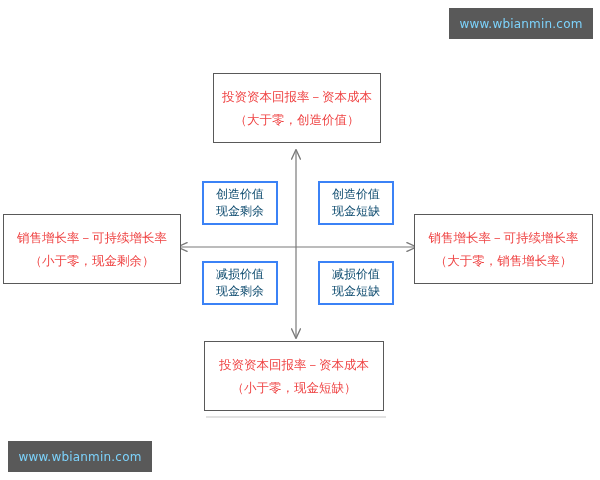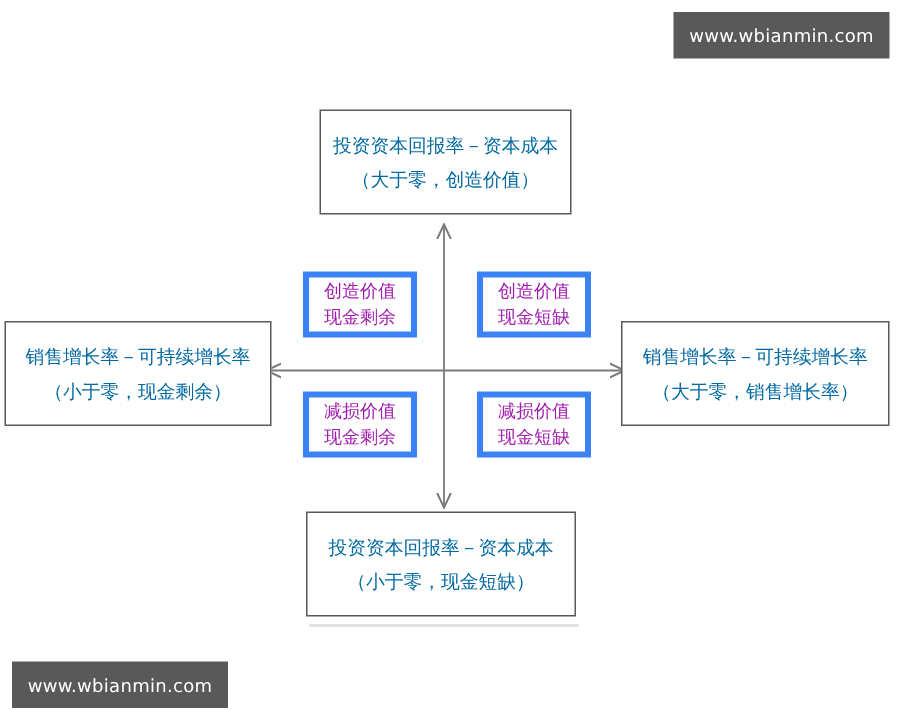--- a/index.html
+++ b/index.html
@@ -17,21 +17,21 @@
     position: relative;
     width: 600px;
     height: 480px;
     background: #ffffff;
   }
 
   
   .watermark {
     position: absolute;
     background: #595959;
-    color: #ffffff;
+    color: #7dd3fc;
     font-size: 12px;
     letter-spacing: 0.2px;
     display: flex;
     align-items: center;
     justify-content: center;
     font-family: "DejaVu Sans", "Liberation Sans", sans-serif;
   }
   #wm-top {
     left: 449px;
     top: 8px;
@@ -48,21 +48,21 @@
   
   .node-box {
     position: absolute;
     box-sizing: border-box;
     border: 1px solid #595959;
     background: #ffffff;
     display: flex;
     flex-direction: column;
     align-items: center;
     justify-content: center;
-    color: #0369a1;
+    color: #ef4444;
     font-size: 12.5px;
     line-height: 1.05;
     font-family: "DejaVu Sans", "Liberation Sans", sans-serif;
   }
   .node-box .line1 {
     margin-bottom: 9px;
     white-space: nowrap;
   }
   .node-box .line2 {
     white-space: nowrap;
@@ -90,27 +90,27 @@
     left: 414px;
     top: 214px;
     width: 179px;
     height: 70px;
   }
 
   
   .quad-box {
     position: absolute;
     box-sizing: border-box;
-    border: 4px solid #3b82f6;
+    border: 2px solid #3b82f6;
     background: #ffffff;
     display: flex;
     flex-direction: column;
     align-items: center;
     justify-content: center;
-    color: #a21caf;
+    color: #0c4a6e;
     font-size: 12px;
     line-height: 1.45;
     width: 76px;
     height: 44px;
     font-family: "DejaVu Sans", "Liberation Sans", sans-serif;
   }
   #quad-tl { left: 202px; top: 181px; }
   #quad-tr { left: 318px; top: 181px; }
   #quad-bl { left: 202px; top: 261px; }
   #quad-br { left: 318px; top: 261px; }

